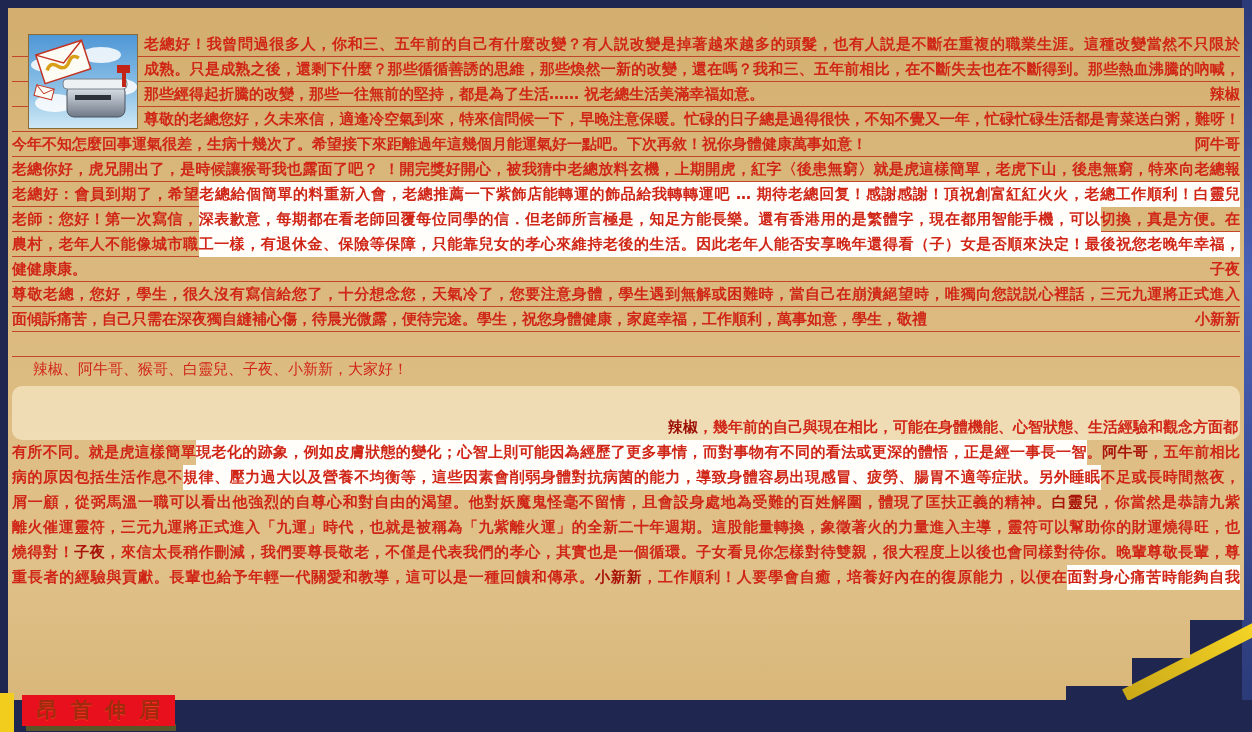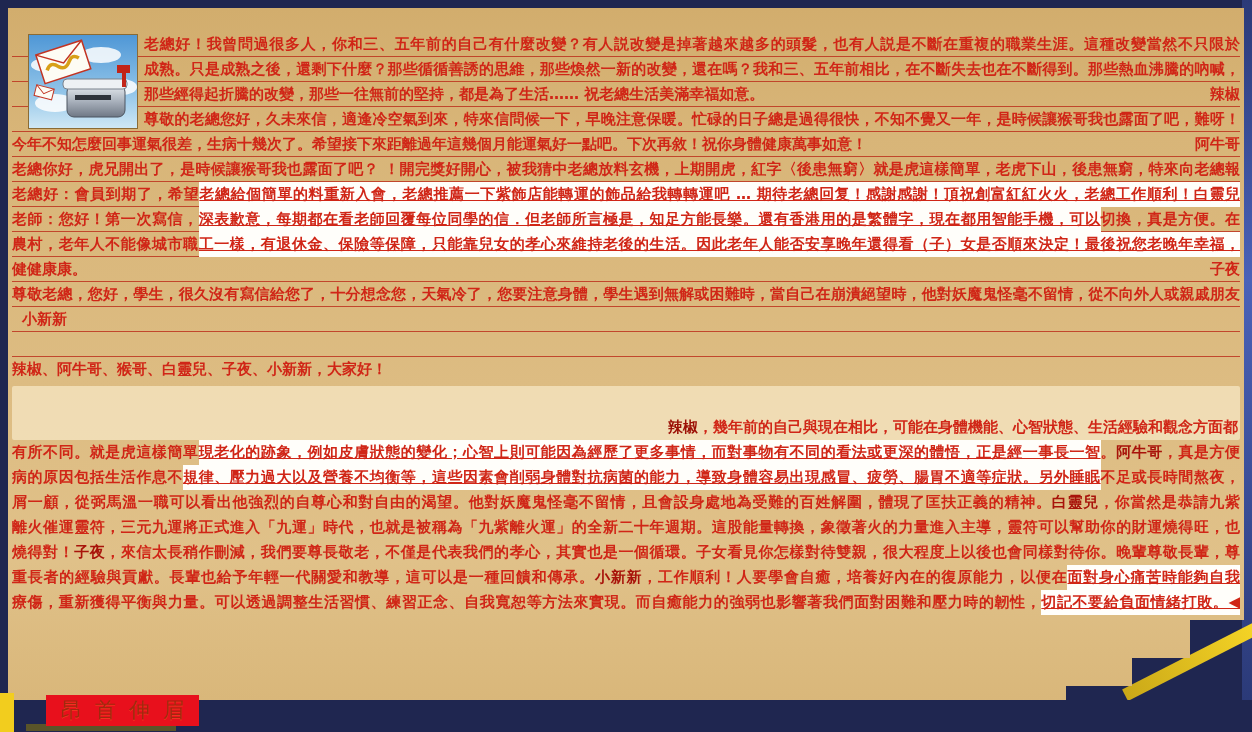--- a/index.html
+++ b/index.html
@@ -25,47 +25,46 @@
     border:1px solid #8a6b35;box-sizing:border-box;background:#9cc4e4;
   }
   .letters{
     position:relative;height:325px;overflow:hidden;
     background-image:repeating-linear-gradient(180deg,transparent 0,transparent 24px,rgba(187,42,24,.8) 24px,rgba(187,42,24,.8) 25px);
     color:#d02617;font-size:15px;font-weight:bold;margin-top:12px;
   }
   .line{height:25px;line-height:25px;overflow:hidden;text-align:justify;text-align-last:justify;}
   .line.sigline{display:flex;justify-content:space-between;text-align:center;text-align-last:auto;}
   .sig{padding-left:10px;white-space:nowrap;}
-  .hl{background:#fffefa;padding:17px 0;text-decoration:underline;}
+  .hl{background:#fffefa;padding:17px 0;}
   .name{color:#a8130a;}
-  .greeting{height:25px;line-height:25px;color:#d02617;font-size:15px;font-weight:bold;text-align:left;}
+  .greeting{height:25px;line-height:25px;color:#d02617;font-size:15px;font-weight:normal;text-align:left;margin-left:21px;}
   .reply-intro-panel{
     margin-top:4px;height:54px;position:relative;
-    background:rgba(253,243,215,.58);border-radius:2px;
+    background:rgba(253,243,215,.58);border-radius:10px;
   }
   .reply-intro-line{
     position:absolute;left:0;right:2px;bottom:0;height:25px;line-height:25px;
     text-align:right;color:#d02617;font-size:15px;font-weight:bold;
   }
   .reply-intro-line .name{color:#9c1006;}
   .reply{color:#d02617;font-size:15px;font-weight:bold;}
   .bottom-bar{position:absolute;left:0;top:700px;width:1252px;height:32px;background:#1f2650;}
   .corner-yellow-left{position:absolute;left:0;top:693px;width:14px;height:39px;background:#f2cd1e;z-index:2;}
   .corner-yellow-right{
     position:absolute;left:1128px;top:688px;width:150px;height:13px;background:linear-gradient(90deg,#caa818,#f6d526);
     transform:rotate(-27deg);transform-origin:left bottom;z-index:0;
   }
   .badge-shadow{position:absolute;left:26px;top:724px;width:150px;height:7px;background:#6f641c;opacity:.75;z-index:2;}
   .series-badge{
     position:absolute;left:22px;top:695px;width:153px;height:31px;z-index:3;
     background:#e8101c;color:#9f2a0e;
-    font-size:21px;font-weight:normal;line-height:30px;
+    font-size:21px;font-weight:bold;line-height:30px;
     padding-left:15px;letter-spacing:13px;box-sizing:border-box;overflow:hidden;
     text-shadow:0 1px 0 rgba(255,120,40,.35);
-    margin-left:24px;
   }
 </style>
 </head>
 <body>
 
 <div class="edge-strip-right"></div>
 <div class="corner-yellow-right"></div>
 
 <div class="sheet">
   <div class="sheet-inner">
@@ -109,53 +108,53 @@
             <path d="M6,52 L15,59 L24,52" fill="none" stroke="#c23322" stroke-width="1"></path>
           </g>
         </svg>
       </div>
     <div class="line ind"><span class="">老總好！我曾問過很多人，你和三、五年前的自己有什麼改變？有人説改變是掉著越來越多的頭髮，也有人説是不斷在重複的職業生涯。這種改變當然不只限於</span></div>
         <div class="line ind"><span class="">成熟。只是成熟之後，還剩下什麼？那些循循善誘的思維，那些煥然一新的改變，還在嗎？我和三、五年前相比，在不斷失去也在不斷得到。那些熱血沸騰的吶喊，</span></div>
         <div class="line sigline ind">
           <span><span class="">那些經得起折騰的改變，那些一往無前的堅持，都是為了生活…… 祝老總生活美滿幸福如意。</span></span>
           <span class="sig">辣椒</span>
         </div>
-        <div class="line ind"><span class="">尊敬的老總您好，久未來信，適逢冷空氣到來，特來信問候一下，早晚注意保暖。忙碌的日子總是過得很快，不知不覺又一年，是時候讓猴哥我也露面了吧，難呀！</span></div>
+        <div class="line ind"><span class="">尊敬的老總您好，久未來信，適逢冷空氣到來，特來信問候一下，早晚注意保暖。忙碌的日子總是過得很快，不知不覺又一年，忙碌忙碌生活都是青菜送白粥，難呀！</span></div>
         <div class="line sigline">
           <span><span class="">今年不知怎麼回事運氣很差，生病十幾次了。希望接下來距離過年這幾個月能運氣好一點吧。下次再敘！祝你身體健康萬事如意！</span></span>
           <span class="sig">阿牛哥</span>
         </div>
         <div class="line"><span class="">老總你好，虎兄開出了，是時候讓猴哥我也露面了吧？ ！開完獎好開心，被我猜中老總放料玄機，上期開虎，紅字〈後患無窮〉就是虎這樣簡單，老虎下山，後患無窮，特來向老總報</span></div>
         <div class="line"><span class="">老總好：會員到期了，希望</span><span class="hl ">老總給個簡單的料重新入會，老總推薦一下紫飾店能轉運的飾品給我轉轉運吧 … 期待老總回复！感謝感謝！頂祝創富紅紅火火，老總工作順利！白靈兒</span></div>
         <div class="line"><span class="">老師：您好！第一次寫信，</span><span class="hl ">深表歉意，每期都在看老師回覆每位同學的信．但老師所言極是，知足方能長樂。還有香港用的是繁體字，現在都用智能手機，可以</span><span class="">切換，真是方便。在</span></div>
         <div class="line"><span class="">農村，老年人不能像城市職</span><span class="hl ">工一樣，有退休金、保險等保障，只能靠兒女的孝心來維持老後的生活。因此老年人能否安享晚年還得看（子）女是否順來決定！最後祝您老晚年幸福，</span></div>
         <div class="line sigline">
           <span><span class="">健健康康。</span></span>
           <span class="sig">子夜</span>
         </div>
-        <div class="line"><span class="">尊敬老總，您好，學生，很久沒有寫信給您了，十分想念您，天氣冷了，您要注意身體，學生遇到無解或困難時，當自己在崩潰絕望時，他對妖魔鬼怪毫不留情，從不向外人或親戚朋友</span></div>
+        <div class="line"><span class="">尊敬老總，您好，學生，很久沒有寫信給您了，十分想念您，天氣冷了，您要注意身體，學生遇到無解或困難時，當自己在崩潰絕望時，唯獨向您説説心裡話，三元九運將正式進入</span></div>
         <div class="line sigline">
+          <span><span class="">面傾訴痛苦，自己只需在深夜獨自縫補心傷，待晨光微露，便待完途。學生，祝您身體健康，家庭幸福，工作順利，萬事如意，學生，敬禮</span></span>
           <span class="sig">小新新</span>
         </div>
       </div>
 
     <div class="greeting">辣椒、阿牛哥、猴哥、白靈兒、子夜、小新新，大家好！</div>
 
     <div class="reply-intro-panel">
       <div class="reply-intro-line" id="reply-intro"><span class="name">辣椒</span><span class="">，幾年前的自己與現在相比，可能在身體機能、心智狀態、生活經驗和觀念方面都</span></div>
     </div>
 
     <div class="reply" id="reply-block">
-        <div class="line"><span class="">有所不同。就是虎這樣簡單</span><span class="hl ">現老化的跡象，例如皮膚狀態的變化；心智上則可能因為經歷了更多事情，而對事物有不同的看法或更深的體悟，正是經一事長一智</span><span class="">。</span><span class="name">阿牛哥</span><span class="">，真是方便</span></div>
+        <div class="line"><span class="">有所不同。就是虎這樣簡單</span><span class="hl ">現老化的跡象，例如皮膚狀態的變化；心智上則可能因為經歷了更多事情，而對事物有不同的看法或更深的體悟，正是經一事長一智</span><span class="">。</span><span class="name">阿牛哥</span><span class="">，五年前相比</span></div>
         <div class="line"><span class="">病的原因包括生活作息不</span><span class="hl ">規律、壓力過大以及營養不均衡等，這些因素會削弱身體對抗病菌的能力，導致身體容易出現感冒、疲勞、腸胃不適等症狀。另外睡眠</span><span class="">不足或長時間熬夜，</span></div>
         <div class="line"><span class="">屑一顧，從弼馬溫一職可以看出他強烈的自尊心和對自由的渴望。他對妖魔鬼怪毫不留情，且會設身處地為受難的百姓解圍，體現了匡扶正義的精神。</span><span class="name">白靈兒</span><span class="">，你當然是恭請九紫</span></div>
         <div class="line"><span class="">離火催運靈符，三元九運將正式進入「九運」時代，也就是被稱為「九紫離火運」的全新二十年週期。這股能量轉換，象徵著火的力量進入主導，靈符可以幫助你的財運燒得旺，也</span></div>
         <div class="line"><span class="">燒得對！</span><span class="name">子夜</span><span class="">，來信太長稍作刪減，我們要尊長敬老，不僅是代表我們的孝心，其實也是一個循環。子女看見你怎樣對待雙親，很大程度上以後也會同樣對待你。晚輩尊敬長輩，尊</span></div>
         <div class="line"><span class="">重長者的經驗與貢獻。長輩也給予年輕一代關愛和教導，這可以是一種回饋和傳承。</span><span class="name">小新新</span><span class="">，工作順利！人要學會自癒，培養好內在的復原能力，以便在</span><span class="hl ">面對身心痛苦時能夠自我</span></div>
-        <div class="line"><span class="">療傷，重新獲得平衡與力量。可以透過調整生活習慣、練習正念、自我寬恕等方法來實現。而自癒能力的強弱也影響著我們面對困難和壓力時的韌性，</span><span class="hl ">切記不要給負面情緒打敗。◀</span></div>
       </div>
 
   </div>
 </div>
 
 <div class="bottom-bar"></div>
 <div class="corner-yellow-left"></div>
 <div class="badge-shadow"></div>
 <div class="series-badge">昂首伸眉</div>
 

